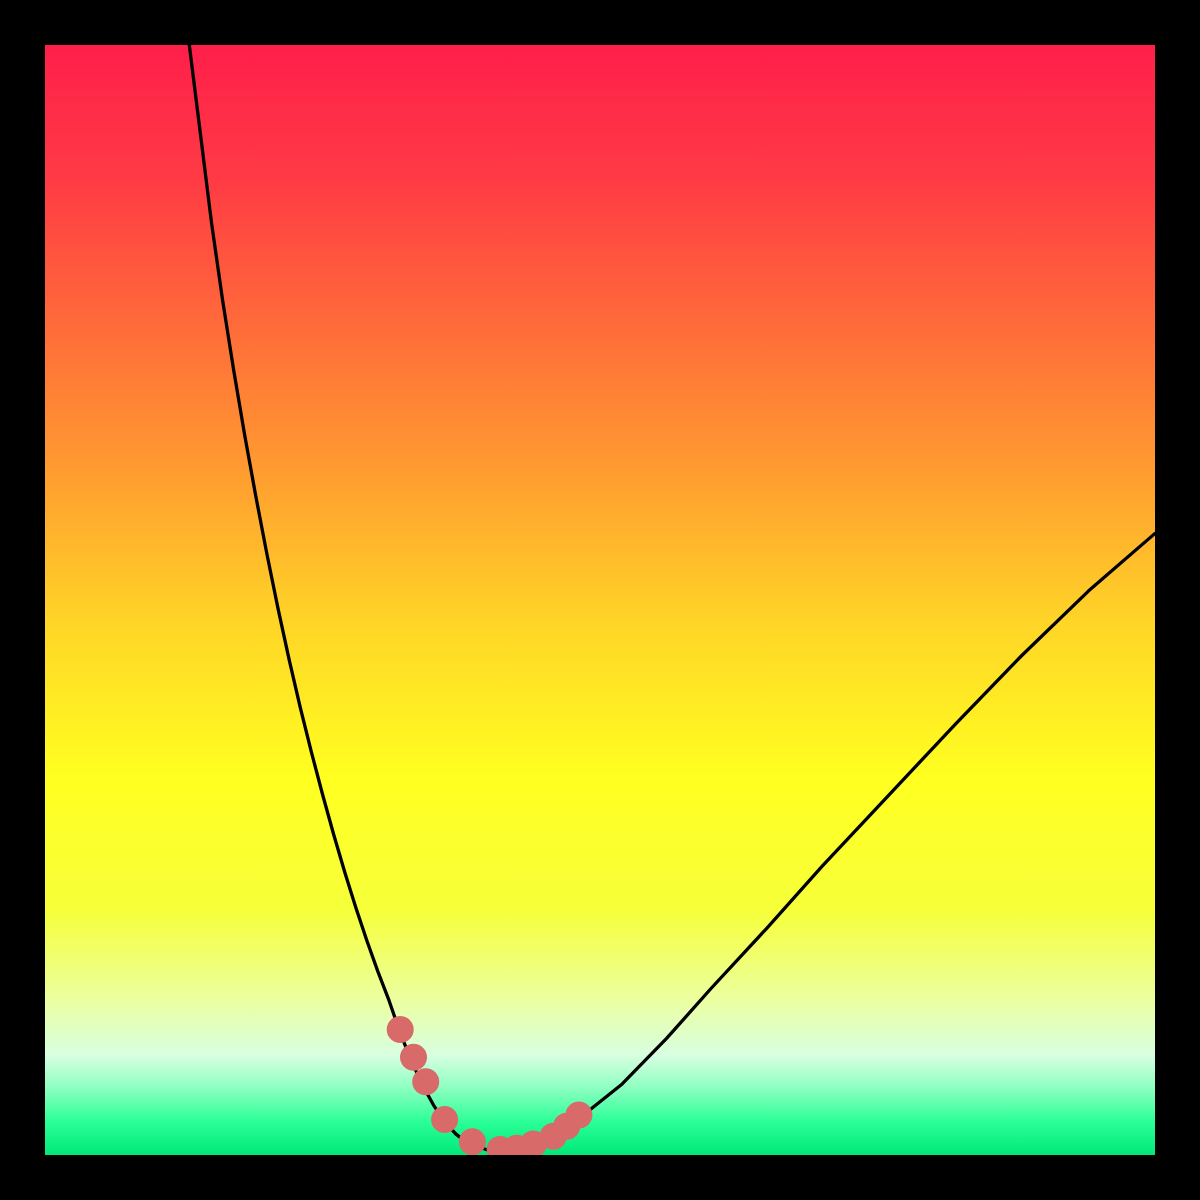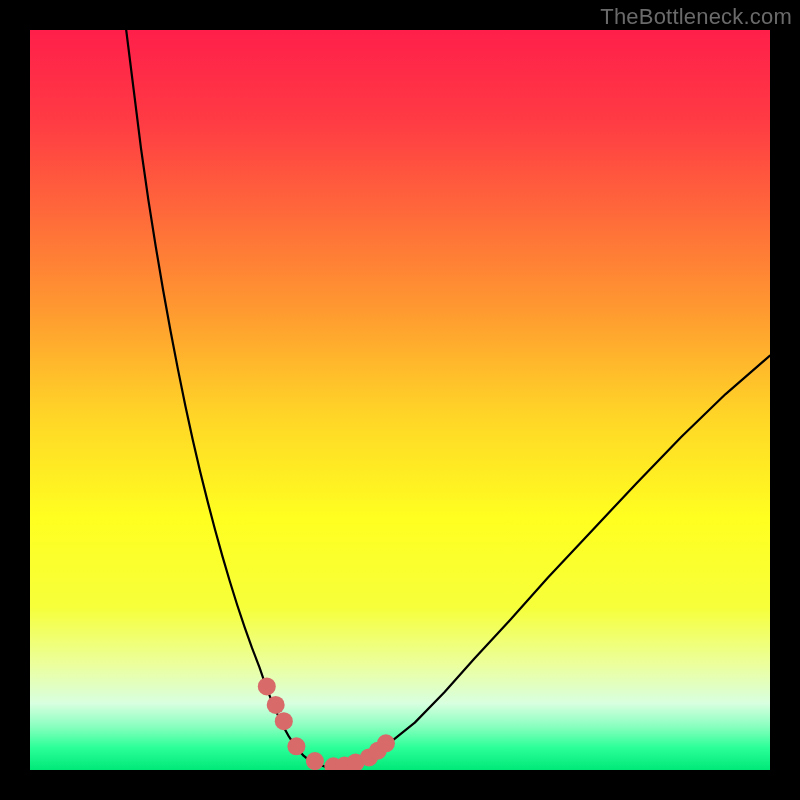--- a/index.html
+++ b/index.html
@@ -37,21 +37,20 @@
     font-size: 22px;
     font-weight: 500;
     letter-spacing: 0.2px;
   }
 </style>
 </head>
 <body>
 
 <div class="frame">
 
-  <div class="watermark">TheBottleneck.com</div>
 
   <div class="plot-area">
     <svg class="gradient-bg" viewBox="0 0 740 740" preserveAspectRatio="none">
       <defs>
         <linearGradient id="bg-grad" x1="0" y1="0" x2="0" y2="1">
             <stop offset="0%" stop-color="#ff1f4a"></stop>
             <stop offset="12%" stop-color="#ff3a44"></stop>
             <stop offset="25%" stop-color="#ff6a3a"></stop>
             <stop offset="38%" stop-color="#ff9a30"></stop>
             <stop offset="52%" stop-color="#ffd527"></stop>

